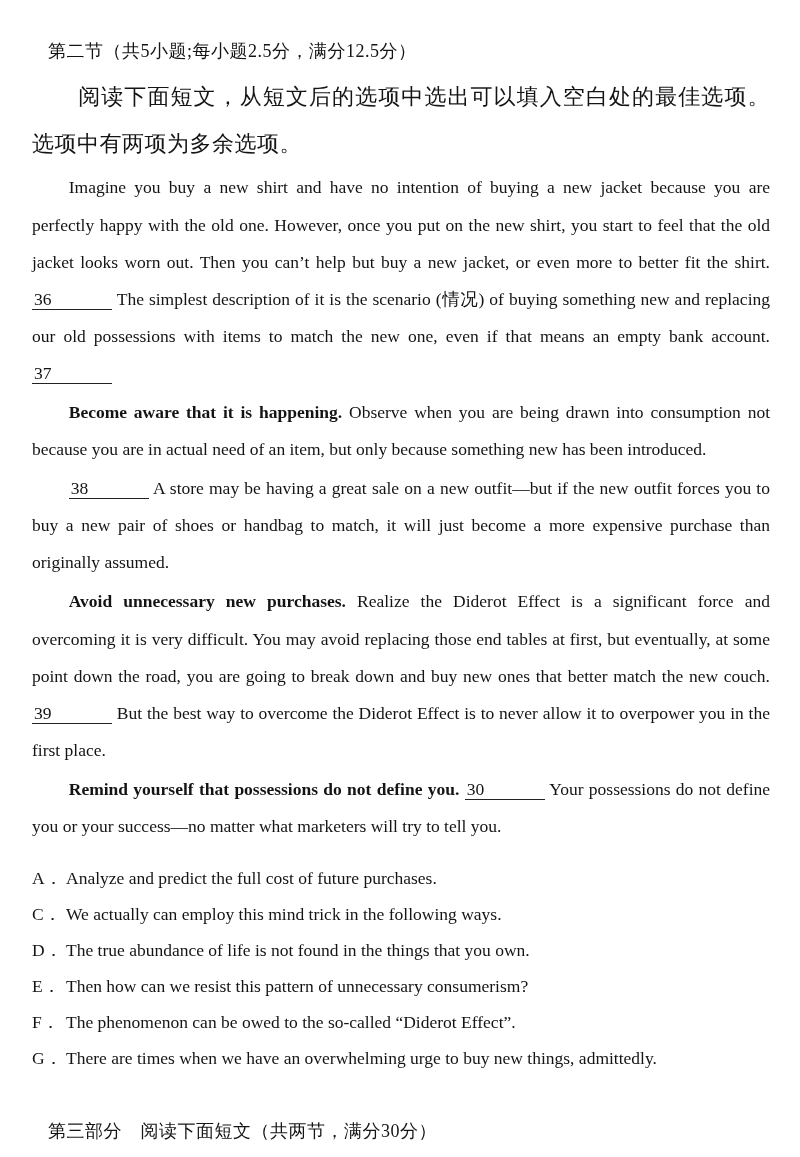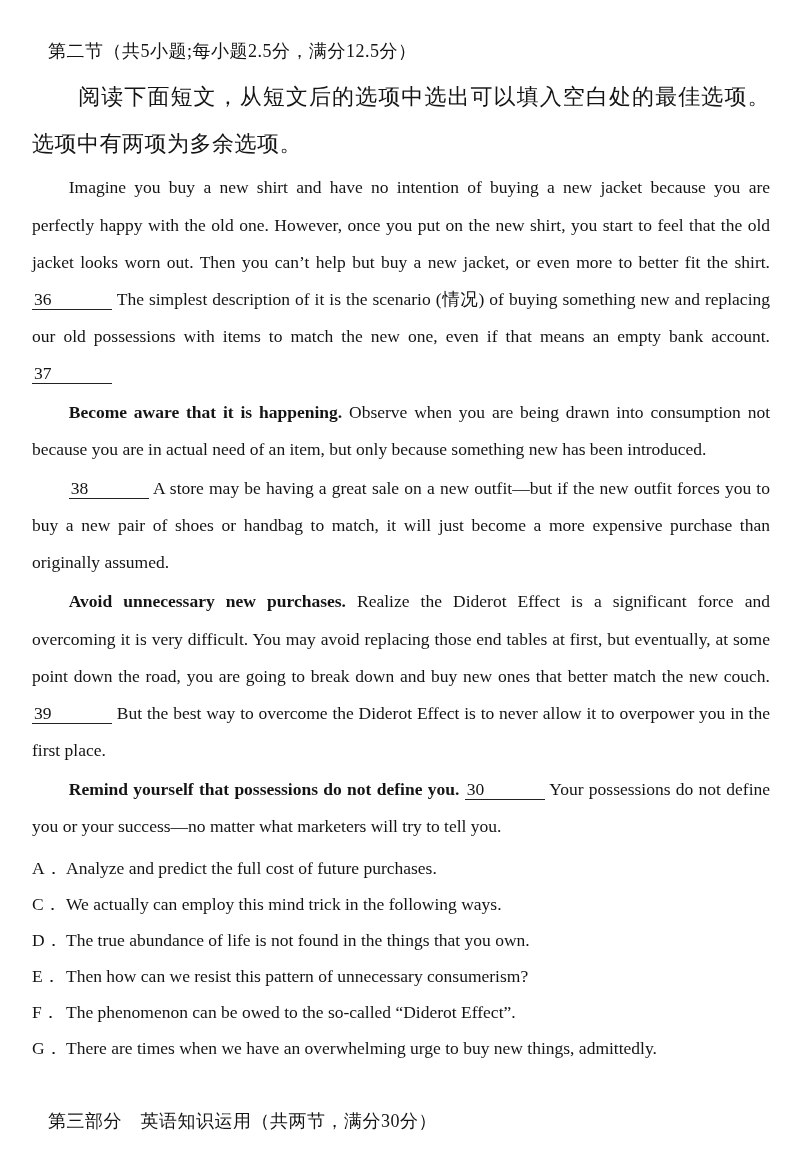--- a/index.html
+++ b/index.html
@@ -39,21 +39,21 @@
     border-bottom: 1px solid #222;
     text-align: left;
     text-indent: 0;
     line-height: 1.15;
     padding: 0 2px;
   }
   .lead {
     font-weight: bold;
   }
   .options {
-    margin-top: 6px;
+    margin-top: 16px;
   }
   .option {
     line-height: 2.05;
     text-align: justify;
   }
   .option .letter {
     display: inline-block;
     min-width: 34px;
   }
   .part3-block {
@@ -114,17 +114,17 @@
     </div>
     <div class="option">
       <span class="letter">F．</span><span>The phenomenon can be owed to the so-called “Diderot Effect”.</span>
     </div>
     <div class="option">
       <span class="letter">G．</span><span>There are times when we have an overwhelming urge to buy new things, admittedly.</span>
     </div>
   </div>
 
   <div class="part3-block">
-    <div class="cn-header">第三部分　英语知识运用（共两节，满分30分）</div>
+    <div class="cn-header">第三部分　阅读下面短文（共两节，满分30分）</div>
 
   </div>
 
 </div>
 
 </body></html>

